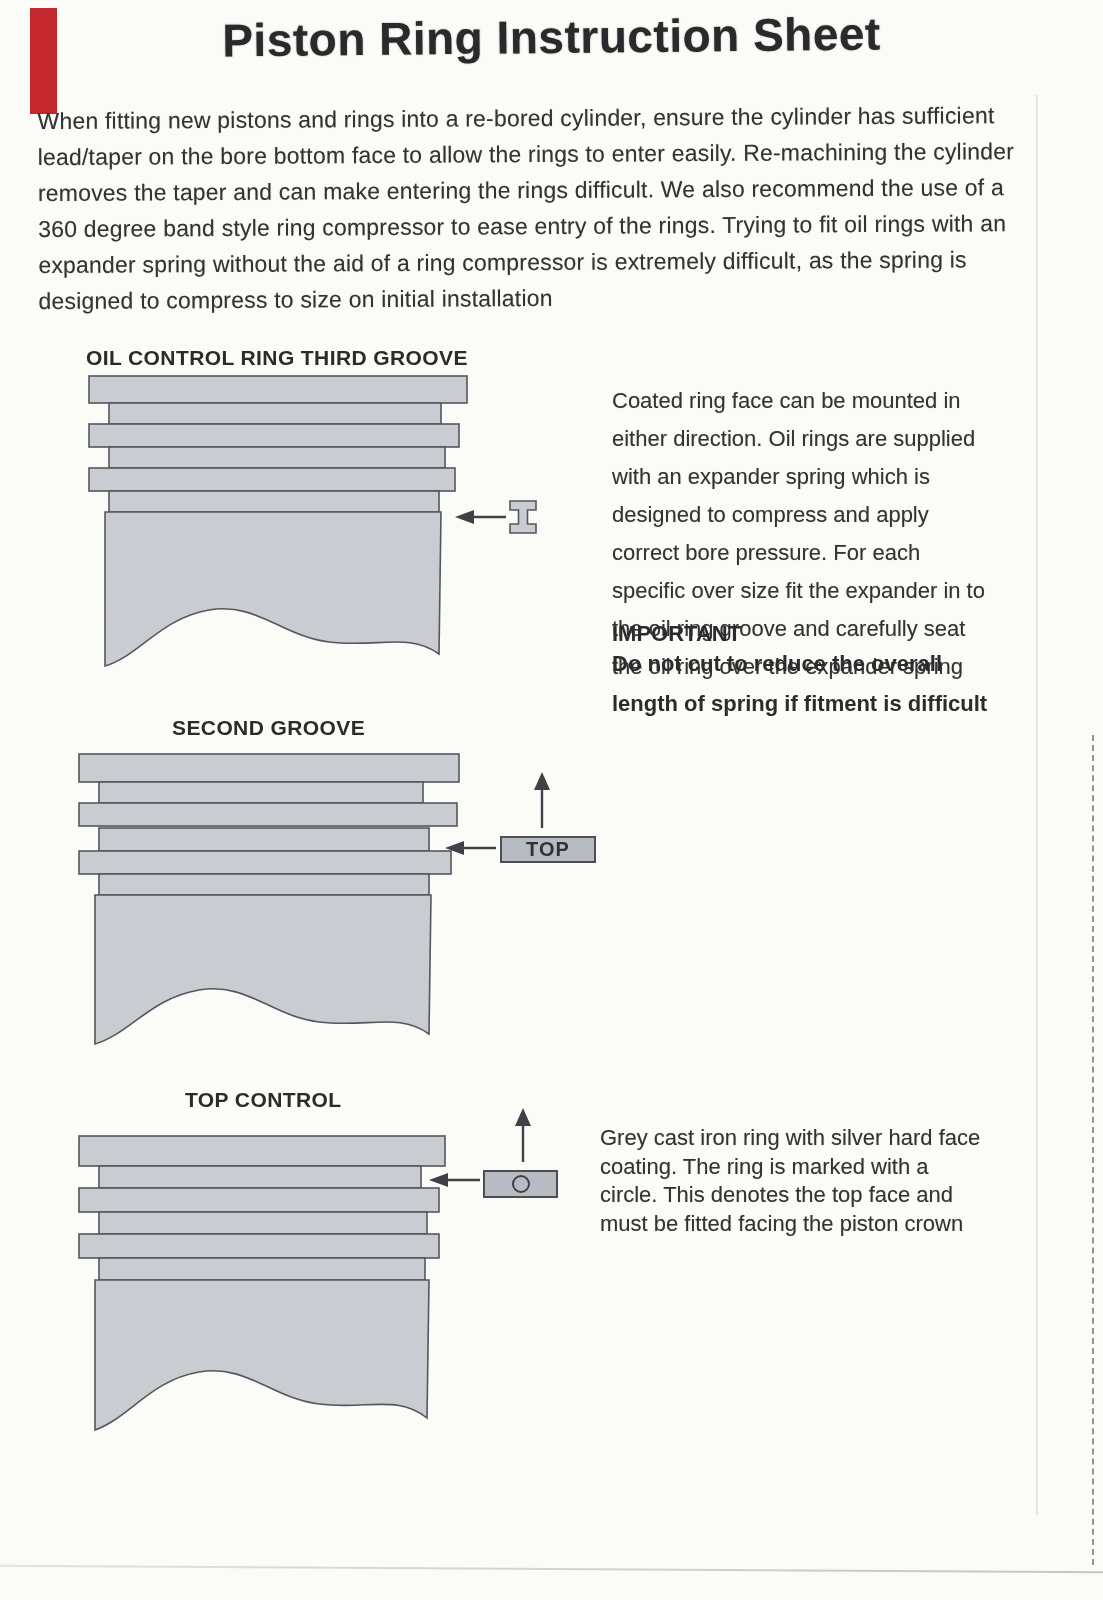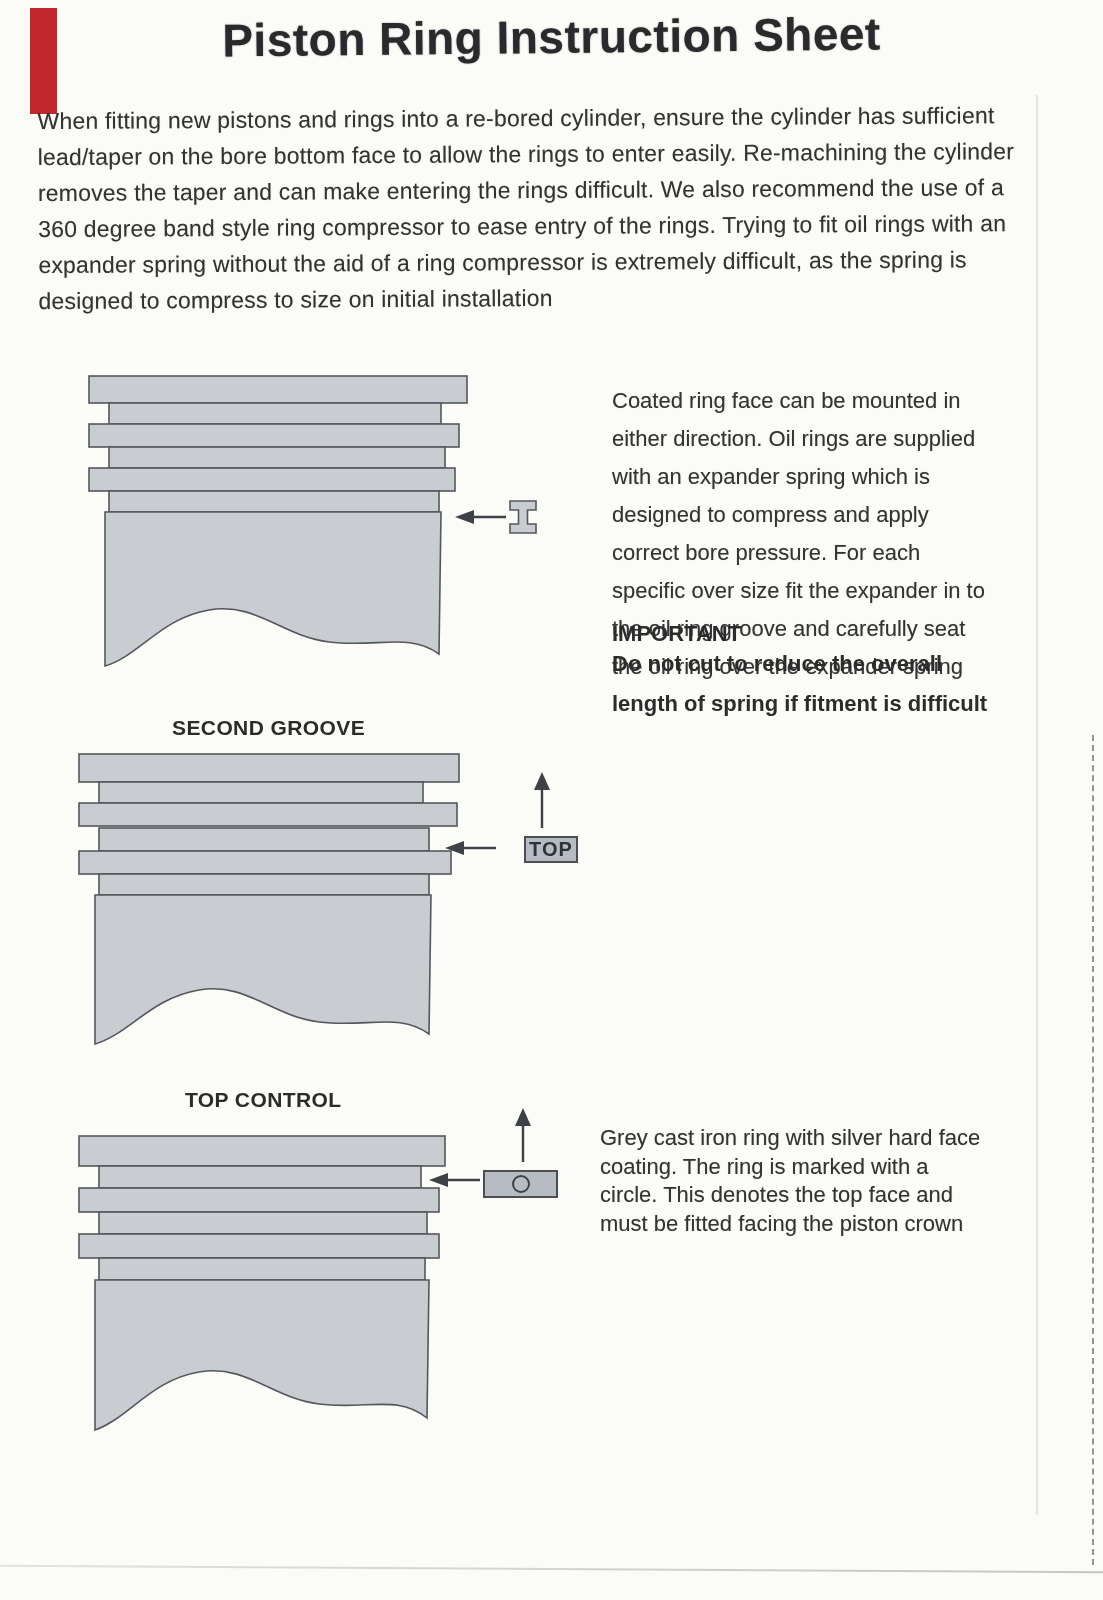--- a/index.html
+++ b/index.html
@@ -74,20 +74,21 @@
 
   <div class="abs title">Piston Ring Instruction Sheet</div>
 
   <div class="abs intro pre scan">When fitting new pistons and rings into a re-bored cylinder, ensure the cylinder has sufficient
 lead/taper on the bore bottom face to allow the rings to enter easily. Re-machining the cylinder
 removes the taper and can make entering the rings difficult. We also recommend the use of a
 360 degree band style ring compressor to ease entry of the rings. Trying to fit oil rings with an
 expander spring without the aid of a ring compressor is extremely difficult, as the spring is
 designed to compress to size on initial installation</div>
 
+  <div class="abs sec-heading" style="left:86px;top:346px;">OIL CONTROL RING THIRD GROOVE</div>
 
   <svg class="abs" style="left:85px;top:372px;" width="392" height="318" viewBox="0 0 392 318">
     <rect class="pf" x="4" y="4" width="378" height="27"></rect>
     <rect class="pf" x="24" y="31" width="332" height="21"></rect>
     <rect class="pf" x="4" y="52" width="370" height="23"></rect>
     <rect class="pf" x="24" y="75" width="336" height="21"></rect>
     <rect class="pf" x="4" y="96" width="366" height="23"></rect>
     <rect class="pf" x="24" y="119" width="330" height="21"></rect>
     <path class="pf" d="M20,140 L20,294 C54,284 76,246 124,238 C172,230 196,264 244,270 C292,276 324,260 354,282 L356,140 Z"></path>
   </svg>
@@ -124,21 +125,21 @@
     <rect class="pf" x="4" y="103" width="372" height="23"></rect>
     <rect class="pf" x="24" y="126" width="330" height="21"></rect>
     <path class="pf" d="M20,147 L20,296 C54,286 76,250 124,242 C172,234 196,268 244,274 C292,280 324,264 354,286 L356,147 Z"></path>
   </svg>
 
   <svg class="abs" style="left:531px;top:768px;" width="22" height="64" viewBox="0 0 22 64">
     <line class="arrow-stroke" x1="11" y1="60" x2="11" y2="21"></line>
     <polygon class="arrow-fill" points="11,4 3,22 19,22"></polygon>
   </svg>
 
-  <div class="abs marker-box" style="left:524px;top:836px;width:54px;height:27px;">
+  <div class="abs marker-box" style="left:500px;top:836px;width:96px;height:27px;">
     <span class="lbl">TOP</span>
   </div>
 
   <svg class="abs" style="left:440px;top:838px;" width="58" height="20" viewBox="0 0 58 20">
     <line class="arrow-stroke" x1="56" y1="10" x2="22" y2="10"></line>
     <polygon class="arrow-fill" points="5,10 24,3 24,17"></polygon>
   </svg>
 
 
   <div class="abs sec-heading" style="left:185px;top:1088px;">TOP CONTROL</div>

